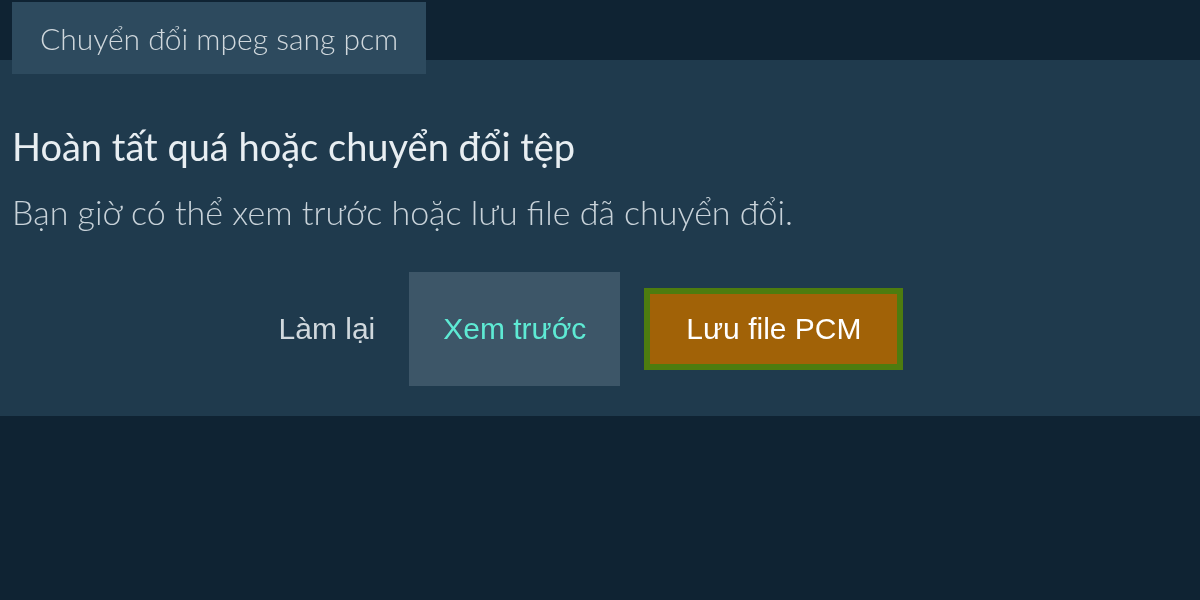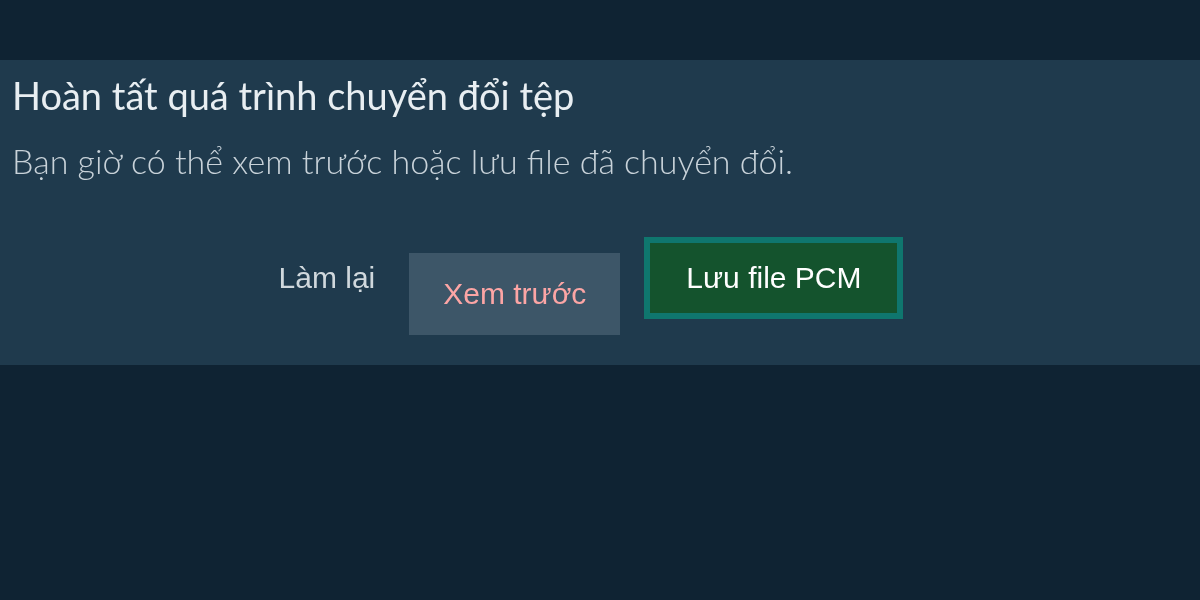--- a/index.html
+++ b/index.html
@@ -57,44 +57,46 @@
       color: #d0d8dd;
       font-size: 30px;
       font-weight: 300;
       background: none;
       border: none;
       cursor: pointer;
       padding: 20px 10px;
     }
     .secondary-button {
       background-color: #3d5668;
-      color: #fca5a5;
+      color: #5eead4;
       font-size: 30px;
       font-weight: 300;
       border: none;
-      padding: 24px 34px;
+      padding: 40px 34px;
       cursor: pointer;
-      margin-top: 32px;
     }
     .primary-button {
-      background-color: #14532d;
+      background-color: #a16207;
       color: #ffffff;
       font-size: 30px;
       font-weight: 300;
-      border: 6px solid #0f766e;
+      border: 6px solid #4d7c0f;
       padding: 18px 36px;
       cursor: pointer;
     }
   </style>
 </head>
 <body>
 
 <div class="panel">
+  <div class="tab">
+    <span>Chuyển đổi mpeg sang pcm</span>
+  </div>
   <div class="content">
-    <h1 class="heading">Hoàn tất quá trình chuyển đổi tệp</h1>
+    <h1 class="heading">Hoàn tất quá hoặc chuyển đổi tệp</h1>
     <p class="description">Bạn giờ có thể xem trước hoặc lưu file đã chuyển đổi.</p>
     <div class="button-row">
       <button class="link-button">Làm lại</button>
       <button class="secondary-button">Xem trước</button>
       <button class="primary-button">Lưu file PCM</button>
     </div>
   </div>
 </div>
 
 </body></html>

